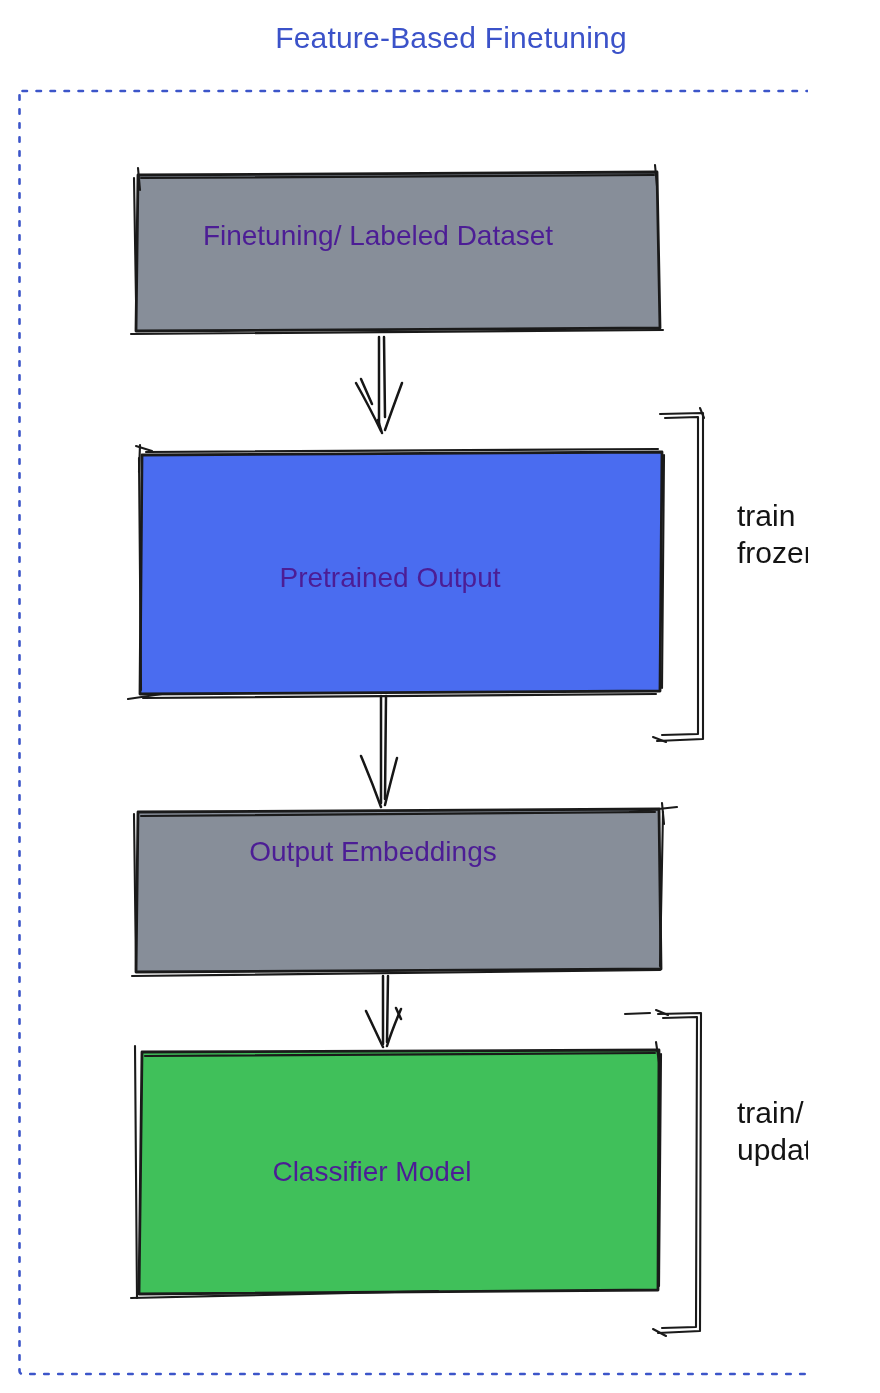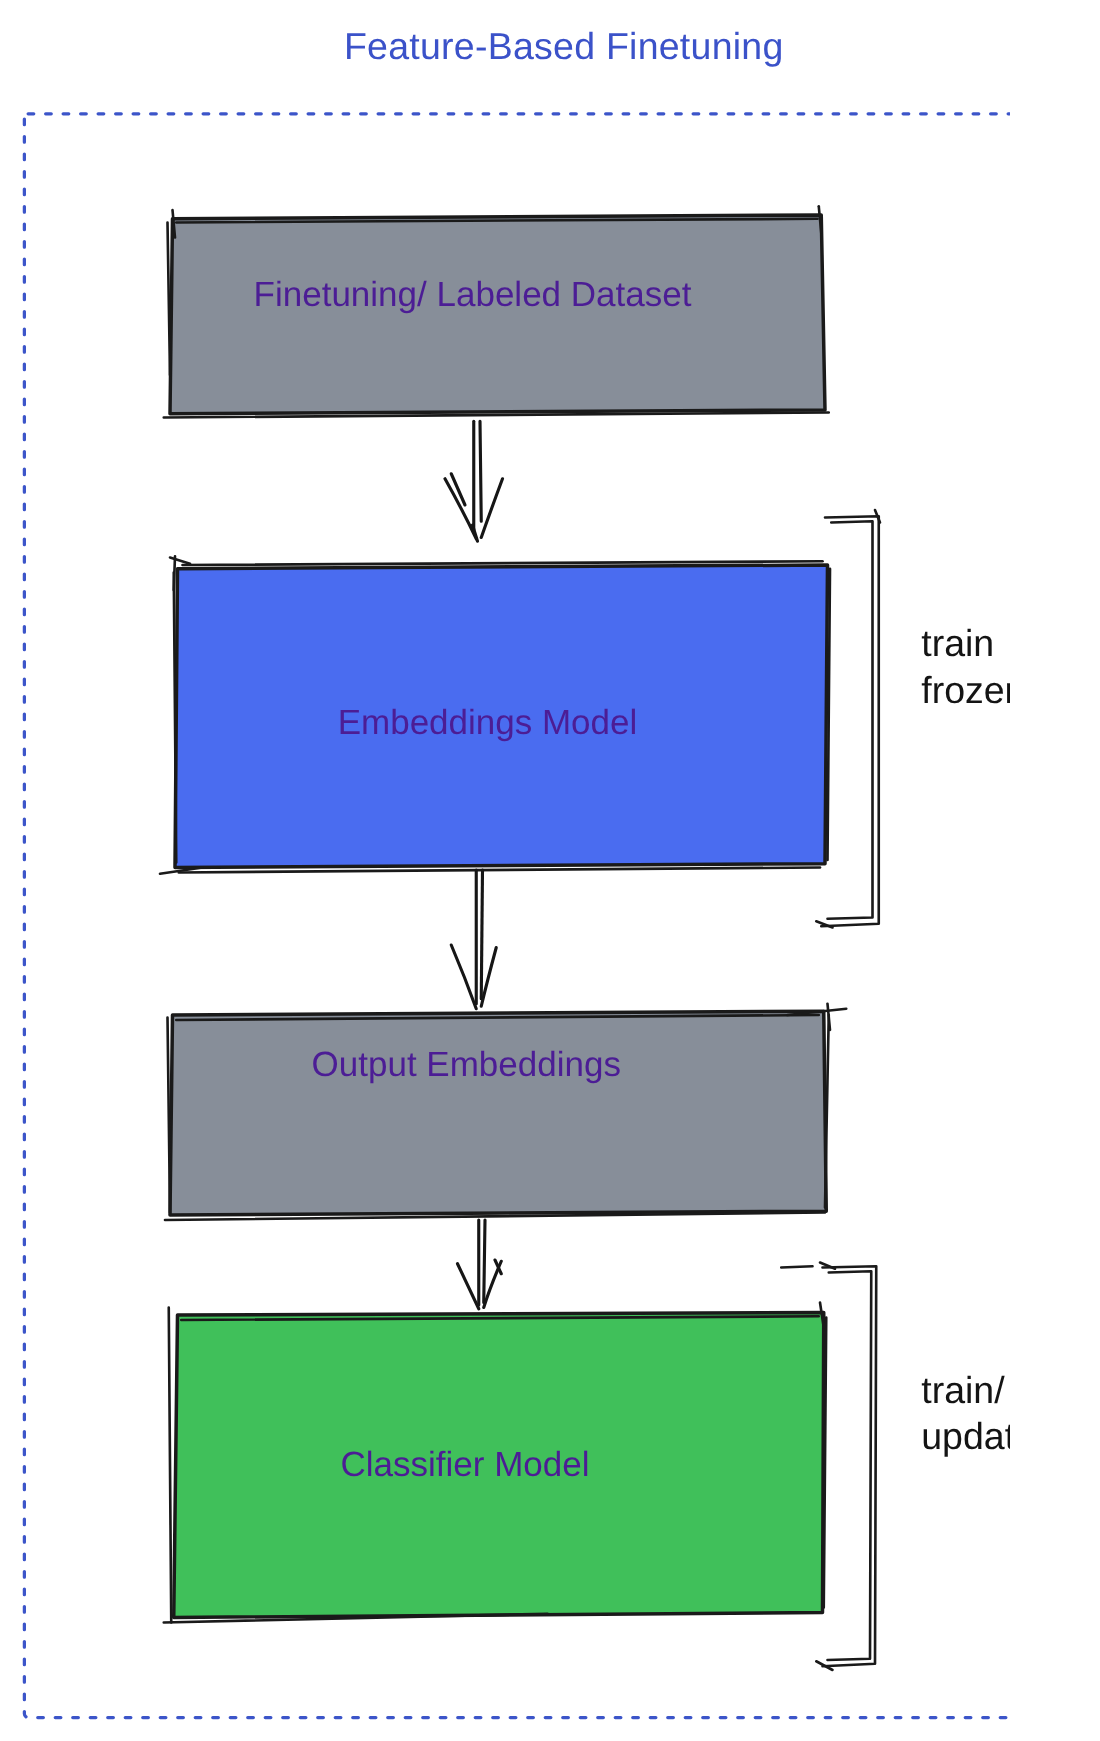--- a/index.html
+++ b/index.html
@@ -161,21 +161,21 @@
       <path class="sk-thin" d="M658,1014 L701,1013 L700,1331 L658,1333"></path>
       <path class="sk-thin" d="M663,1018 L697,1017 L696,1327 L662,1328"></path>
       <path class="sk-thin" d="M656,1010 L668,1015"></path>
       <path class="sk-thin" d="M653,1329 L666,1336"></path>
     </g>
   </svg>
 
   <div class="diagram-title">Feature-Based Finetuning</div>
 
   <div class="boxlabel lbl-1">Finetuning/ Labeled Dataset</div>
-  <div class="boxlabel lbl-2">Embeddings Model</div>
+  <div class="boxlabel lbl-2">Pretrained Output</div>
   <div class="boxlabel lbl-3">Output Embeddings</div>
   <div class="boxlabel lbl-4">Classifier Model</div>
 
   <div class="sidelabel side-1">train
 frozen</div>
   <div class="sidelabel side-2">train/
 update</div>
 
 </div>
 

